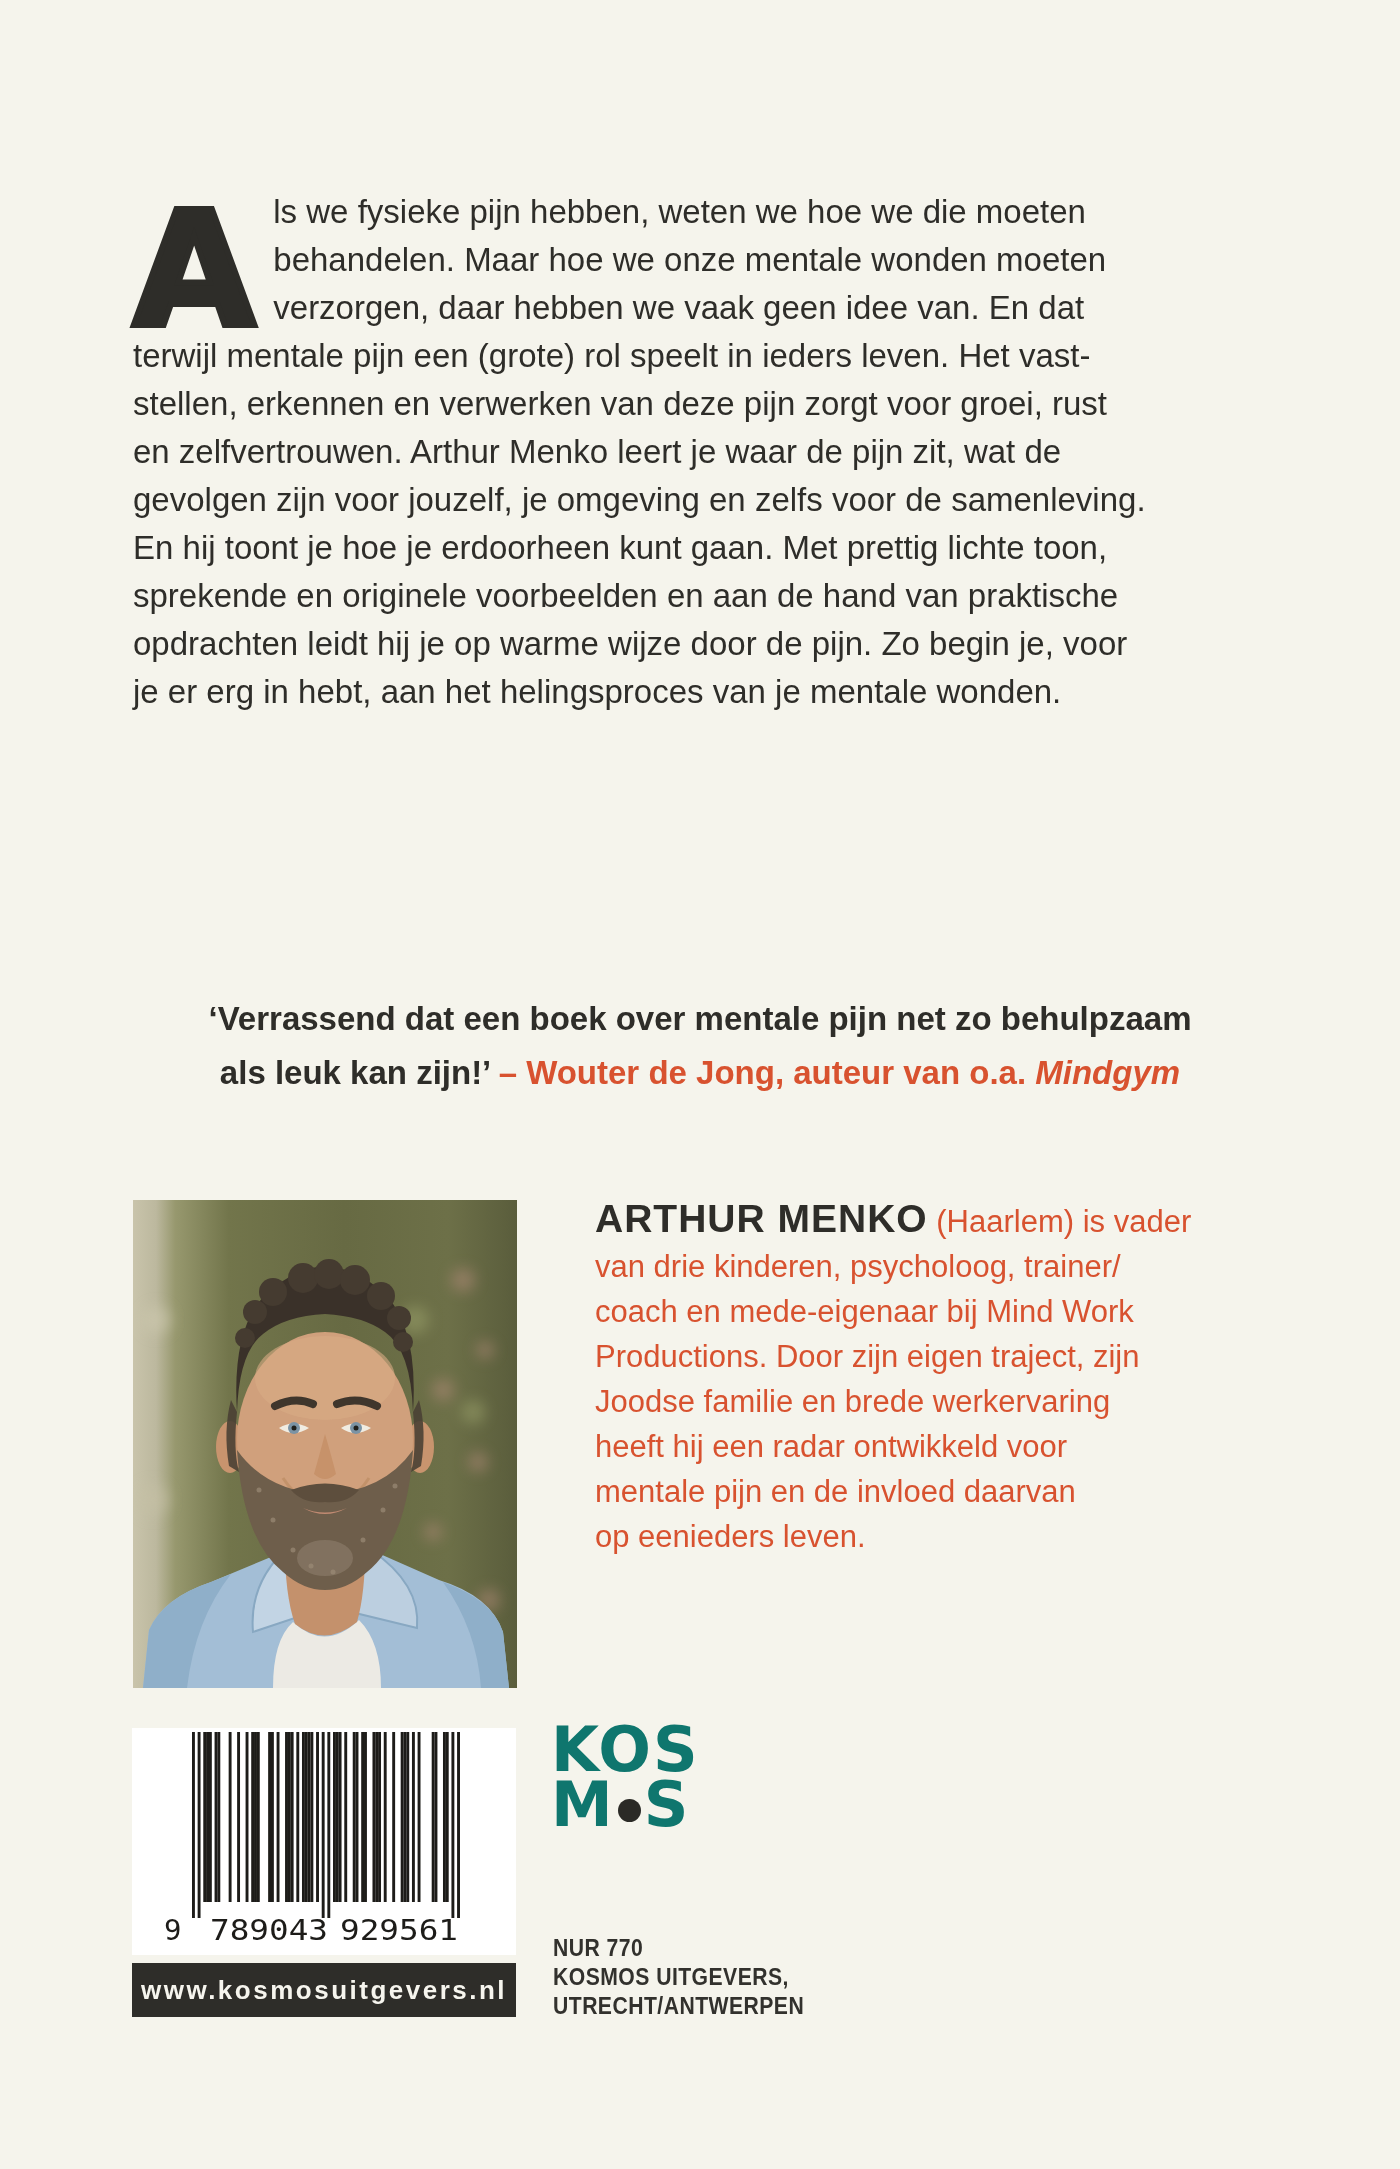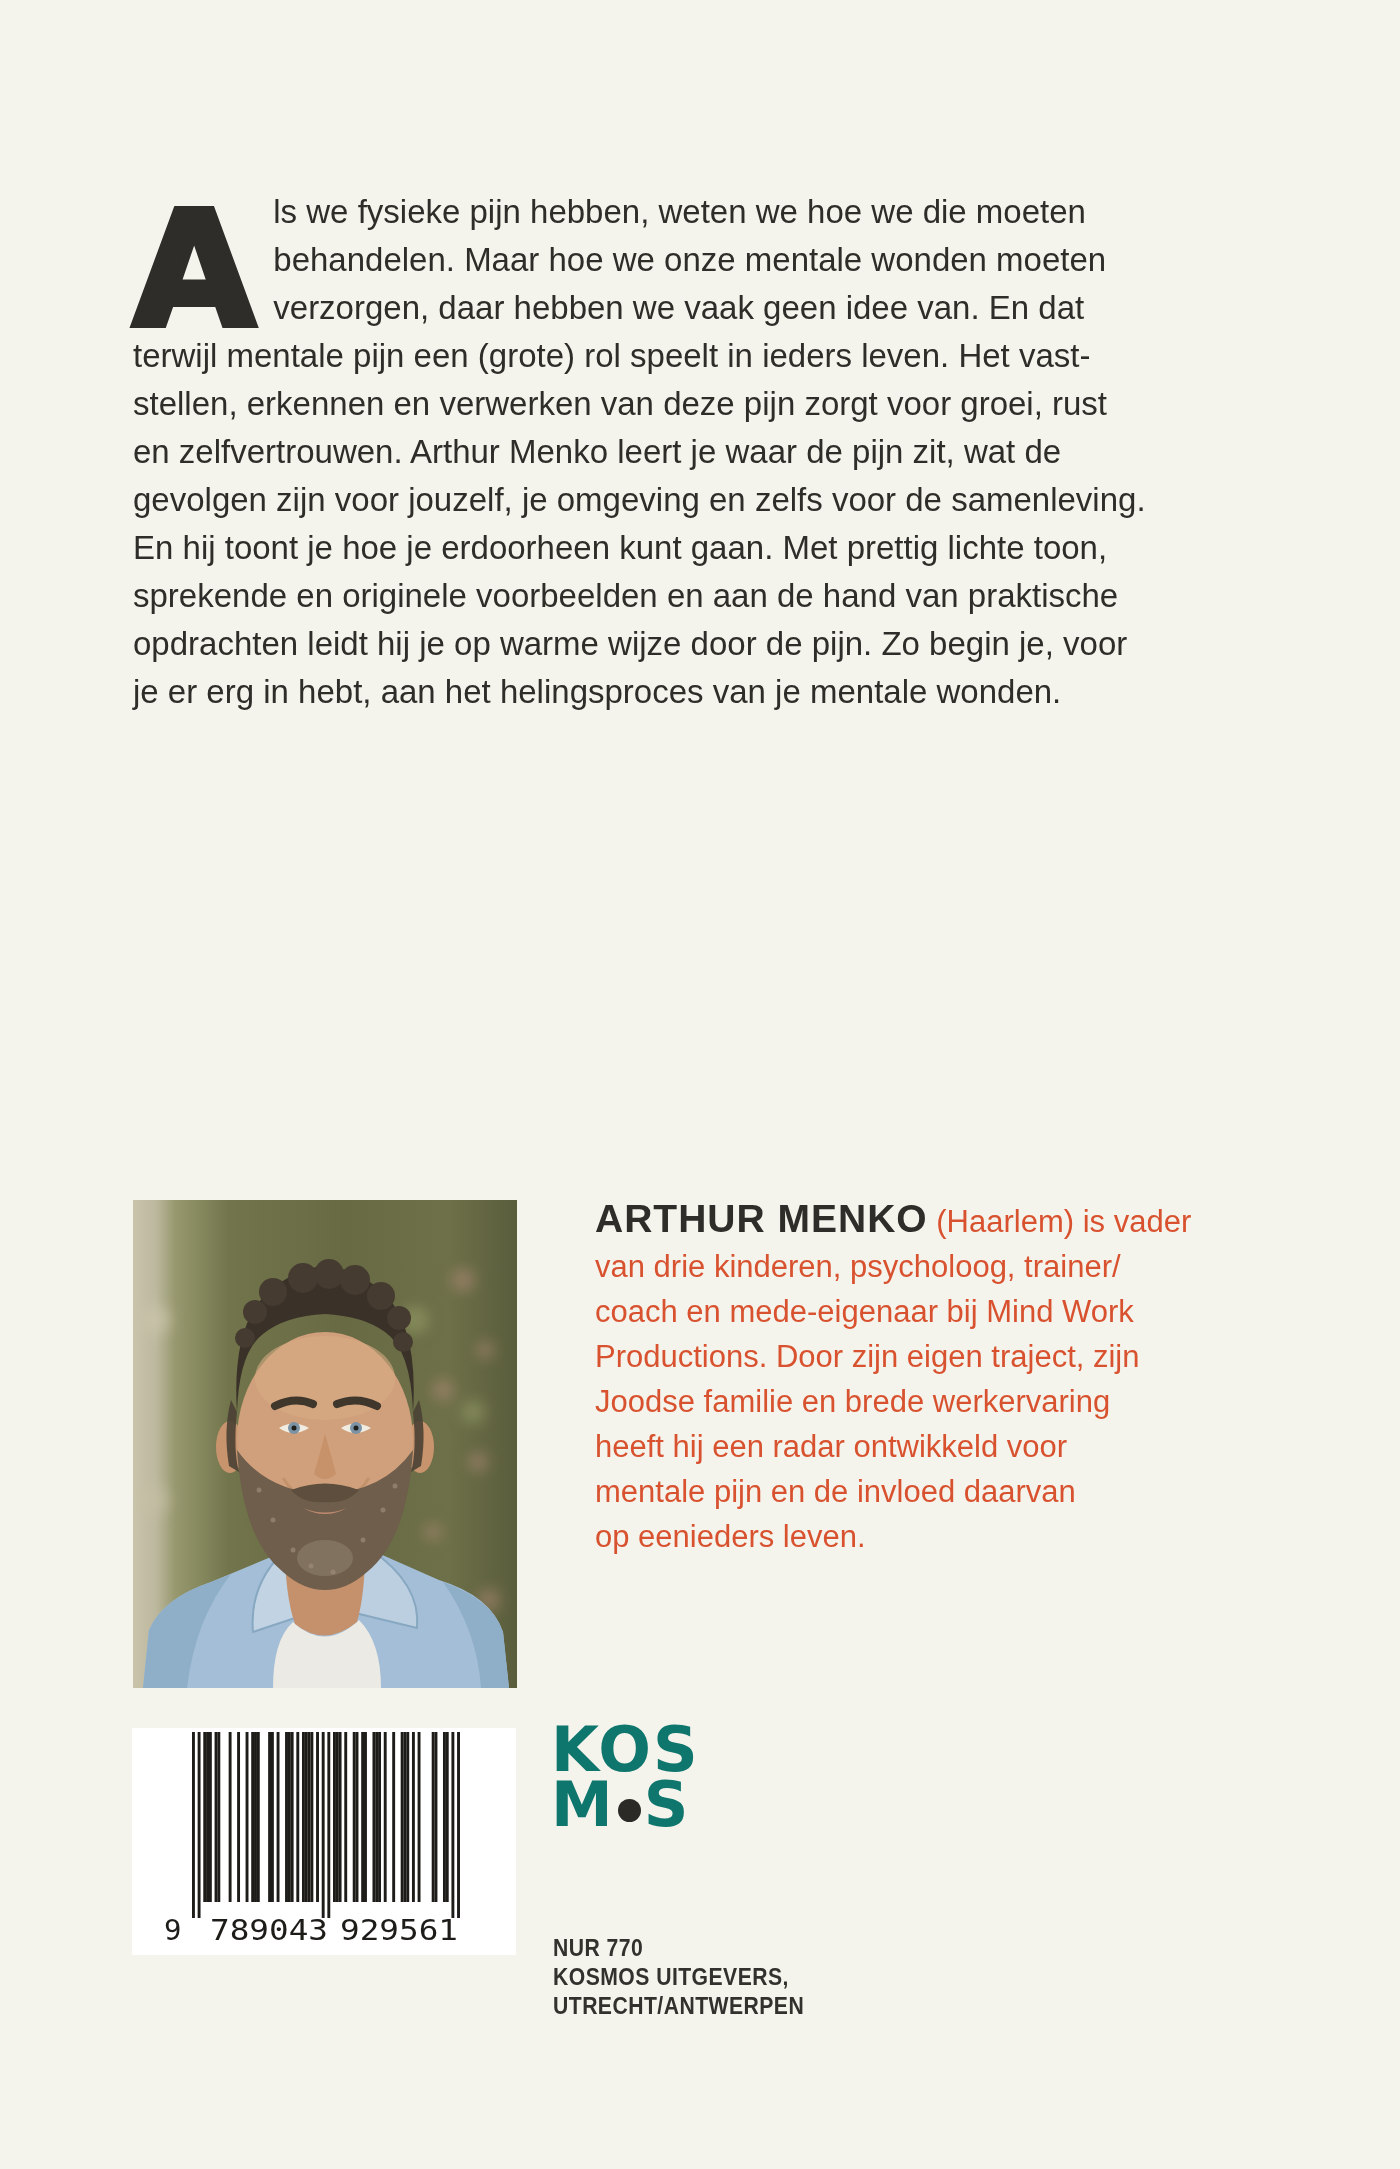--- a/index.html
+++ b/index.html
@@ -124,20 +124,22 @@
 terwijl mentale pijn een (grote) rol speelt in ieders leven. Het vast-
 stellen, erkennen en verwerken van deze pijn zorgt voor groei, rust
 en zelfvertrouwen. Arthur Menko leert je waar de pijn zit, wat de
 gevolgen zijn voor jouzelf, je omgeving en zelfs voor de samenleving.
 En hij toont je hoe je erdoorheen kunt gaan. Met prettig lichte toon,
 sprekende en originele voorbeelden en aan de hand van praktische
 opdrachten leidt hij je op warme wijze door de pijn. Zo begin je, voor
 je er erg in hebt, aan het helingsproces van je mentale wonden.</span></p>
 
 
+  <div class="quote quote-2"><span>‘Verrassend dat een boek over mentale pijn net zo behulpzaam
+als leuk kan zijn!’ </span><span class="accent">– Wouter de Jong, auteur van o.a. </span><span class="accent work">Mindgym</span></div>
 
   <div class="photo">
     <svg width="384" height="488" viewBox="0 0 384 488" xmlns="http://www.w3.org/2000/svg">
       <defs>
         <linearGradient id="bgGrad" x1="0" y1="0" x2="1" y2="0">
           <stop offset="0" stop-color="#c9c4ab"></stop>
           <stop offset="0.06" stop-color="#bcb89e"></stop>
           <stop offset="0.11" stop-color="#97986e"></stop>
           <stop offset="0.25" stop-color="#72754b"></stop>
           <stop offset="0.55" stop-color="#676a43"></stop>
@@ -304,14 +306,17 @@
     <div><span>KOS</span></div>
     <div><span>M</span><span class="dot"></span><span>S</span></div>
   </div>
 
   <div class="nur">
     <div>NUR 770</div>
     <div>KOSMOS UITGEVERS,</div>
     <div>UTRECHT/ANTWERPEN</div>
   </div>
 
+  <div class="webbar">
+    <span>www.kosmosuitgevers.nl</span>
+  </div>
 
 </div>
 
 </body></html>

